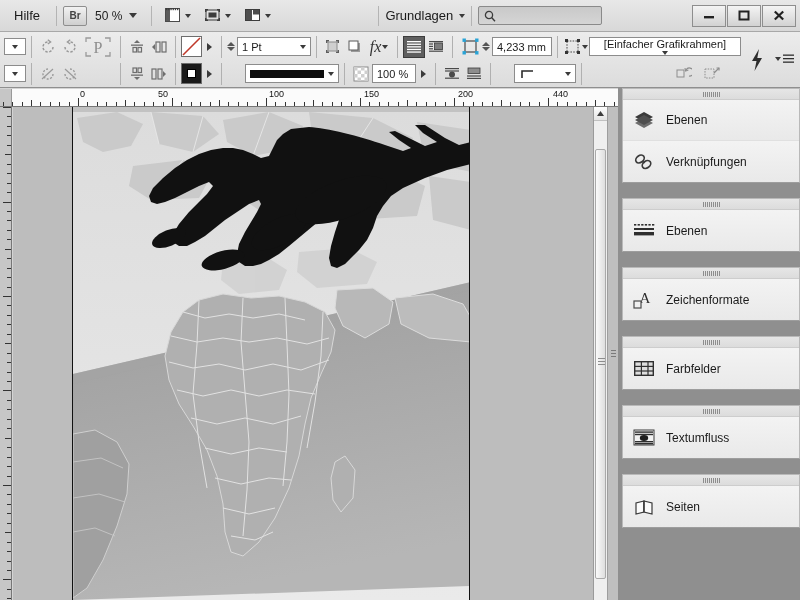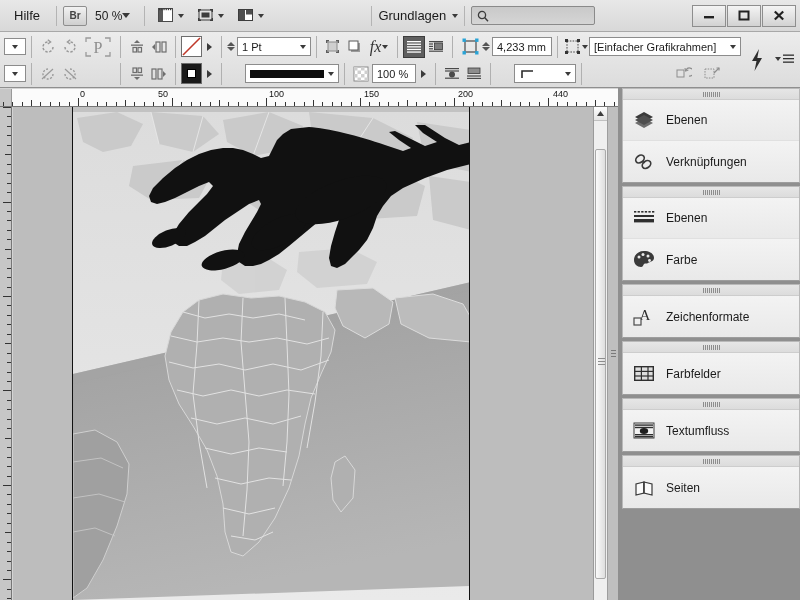--- a/index.html
+++ b/index.html
@@ -23,21 +23,21 @@
     font-size: 13px; color: #1a1a1a; padding: 0 10px 0 14px;
     line-height: 32px; white-space: nowrap;
   }
   .vsep { width: 1px; height: 20px; background: #b4b4b4; margin: 0 6px; }
   .br-btn {
     width: 24px; height: 20px; border: 1px solid #8e8e8e; border-radius: 2px;
     background: linear-gradient(#f2f2f2, #cfcfcf);
     font-size: 10px; font-weight: bold; color: #444;
     display: flex; align-items: center; justify-content: center;
   }
-  .zoomcombo { display: flex; align-items: center; padding: 0 8px; }
+  .zoomcombo { display: flex; align-items: center; gap: 7px; padding: 0 8px; }
   .zoomcombo .zv { font-size: 12px; color: #222; }
   .caret {
     width: 0; height: 0; border-left: 4px solid transparent;
     border-right: 4px solid transparent; border-top: 5px solid #3a3a3a;
   }
   .caret.sm { border-left-width: 3px; border-right-width: 3px; border-top-width: 4px; }
   .tb-ico { display: flex; align-items: center; gap: 3px; padding: 0 7px; }
   .glyph { display: block; }
 
   .ws-label { font-size: 13px; color: #1a1a1a; padding-right: 6px; }
@@ -83,21 +83,21 @@
     padding: 0 4px; font-size: 11px; color: #1a1a1a;
   }
   .swatch-box {
     width: 21px; height: 21px; border: 1px solid #6d6d6d; background: #fff;
     display: flex; align-items: center; justify-content: center;
   }
   .tri-right { width: 0; height: 0; border-top: 4px solid transparent; border-bottom: 4px solid transparent; border-left: 5px solid #3a3a3a; }
   .objstyle {
     width: 152px; height: 19px; border: 1px solid #8c8c8c; background: #fff;
     display: flex; align-items: center; justify-content: space-between;
-    padding: 0 4px; font-size: 11px; color: #1a1a1a; white-space: nowrap; overflow: hidden;
+    padding: 0 4px; font-size: 11px; color: #1a1a1a; white-space: nowrap; overflow: hidden; flex-direction: column;
   }
 
   
   .ruler-h {
     position: absolute; left: 0; top: 89px; width: 620px; height: 18px;
     background: #fbfbfb; border-bottom: 1px solid #777; overflow: hidden;
   }
   .ruler-h .corner {
     position: absolute; left: 0; top: 0; width: 12px; height: 18px;
     background: #c6c6c6; border-right: 1px solid #999;
@@ -147,21 +147,21 @@
   }
   .splitter i { display: block; width: 5px; height: 1px; background: #7a7a7a; margin: 1px 0; }
 
   
   .dock {
     position: absolute; left: 618px; top: 88px; width: 182px; height: 512px;
     background: #8f8f8f; padding-left: 4px; overflow: hidden;
   }
   .pgroup {
     width: 178px; background: #efefef; border: 1px solid #b9b9b9;
-    border-bottom-color: #9d9d9d; margin-bottom: 3px;
+    border-bottom-color: #9d9d9d; margin-bottom: 15px;
   }
   .ghandle {
     height: 11px; background: linear-gradient(#e6e6e6,#dcdcdc);
     border-bottom: 1px solid #cdcdcd;
     display: flex; align-items: center; justify-content: center;
   }
   .grip-dots { display: flex; gap: 1px; }
   .grip-dots b { display: block; width: 1px; height: 5px; background: #8d8d8d; }
   .prow {
     height: 41px; display: flex; align-items: center; padding-left: 9px; gap: 10px;
@@ -886,34 +886,20 @@
                 <rect x="11.8" y="2" width="2.3" height="1.6"></rect>
                 <rect x="15.4" y="2" width="2.3" height="1.6"></rect>
                 <rect x="19" y="2" width="2.3" height="1.6"></rect>
                 <rect x="1" y="6" width="20" height="2"></rect>
                 <rect x="1" y="10" width="20" height="3.4"></rect>
               </g>
             </svg>
           </span>
           <span class="plabel">Ebenen</span>
         </div>
-        <div class="prow">
-          <span class="picon">
-            <svg width="22" height="20" viewBox="0 0 22 20">
-              <path d="M11 1 C5 1 1 5 1 10 c0 4 3 7 7 7 2 0 2-2 3-3 1-1 3 0 4-1 2-1 6-2 6-5 0-4-4-7-10-7Z" fill="#3a3a3a"></path>
-              <g fill="#e9e9e9">
-                <circle cx="6" cy="7" r="1.5"></circle>
-                <circle cx="10" cy="4.5" r="1.5"></circle>
-                <circle cx="15" cy="6" r="1.5"></circle>
-                <circle cx="16.5" cy="10.5" r="1.4"></circle>
-              </g>
-            </svg>
-          </span>
-          <span class="plabel">Farbe</span>
-        </div>
       </div>
       <div class="pgroup">
         <div class="ghandle">
           <div class="grip-dots">
             <b></b>
             <b></b>
             <b></b>
             <b></b>
             <b></b>
             <b></b>

